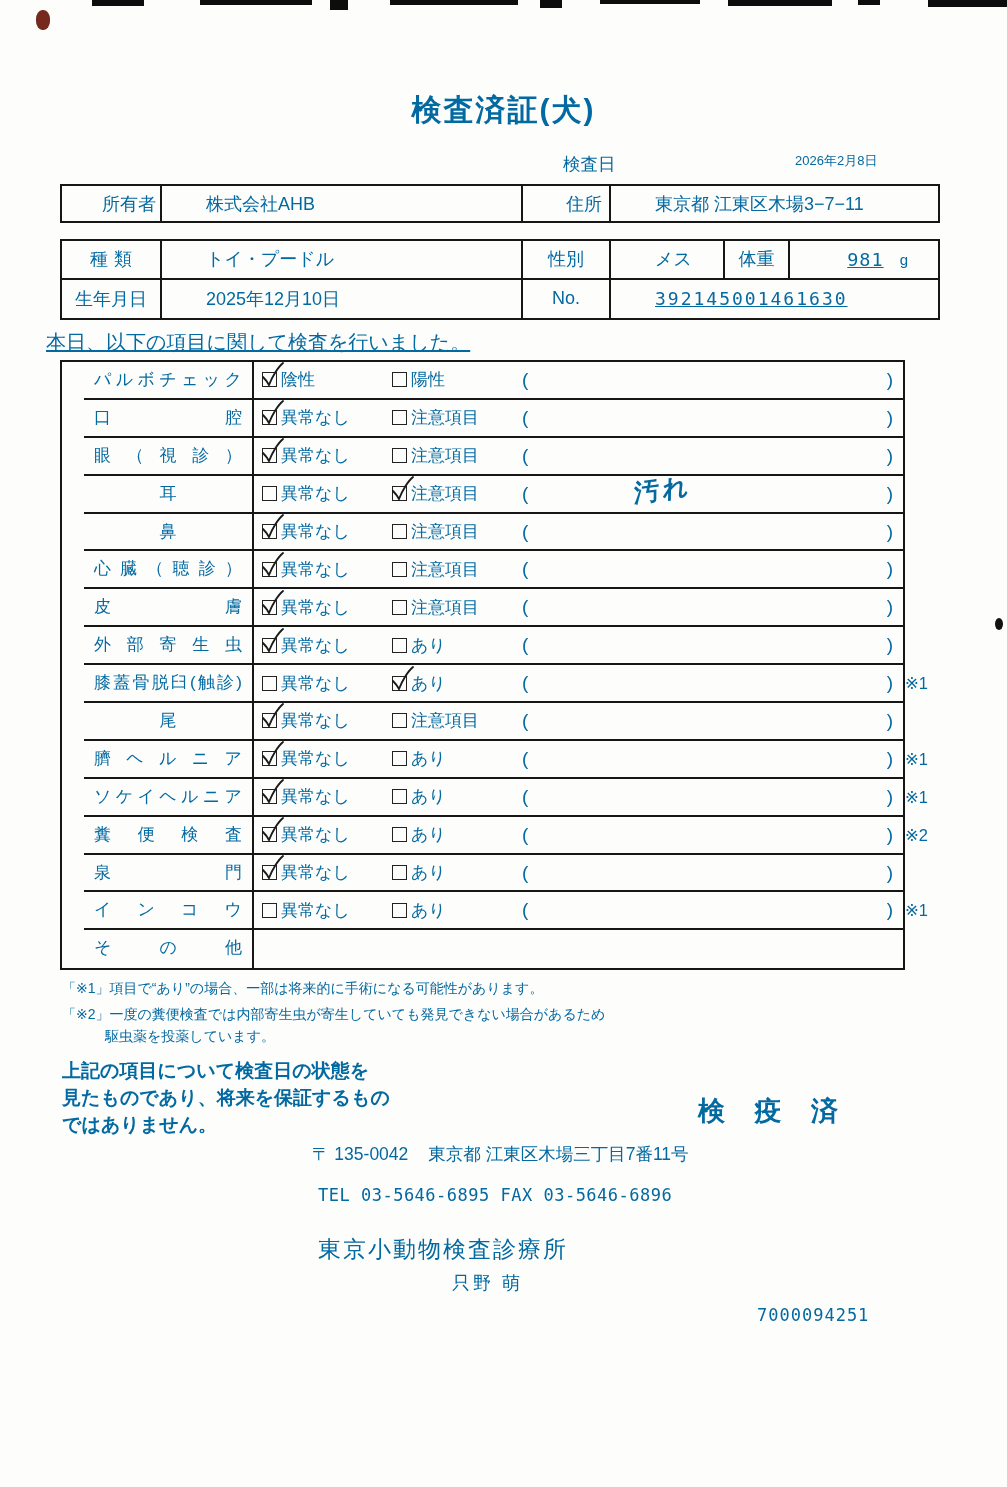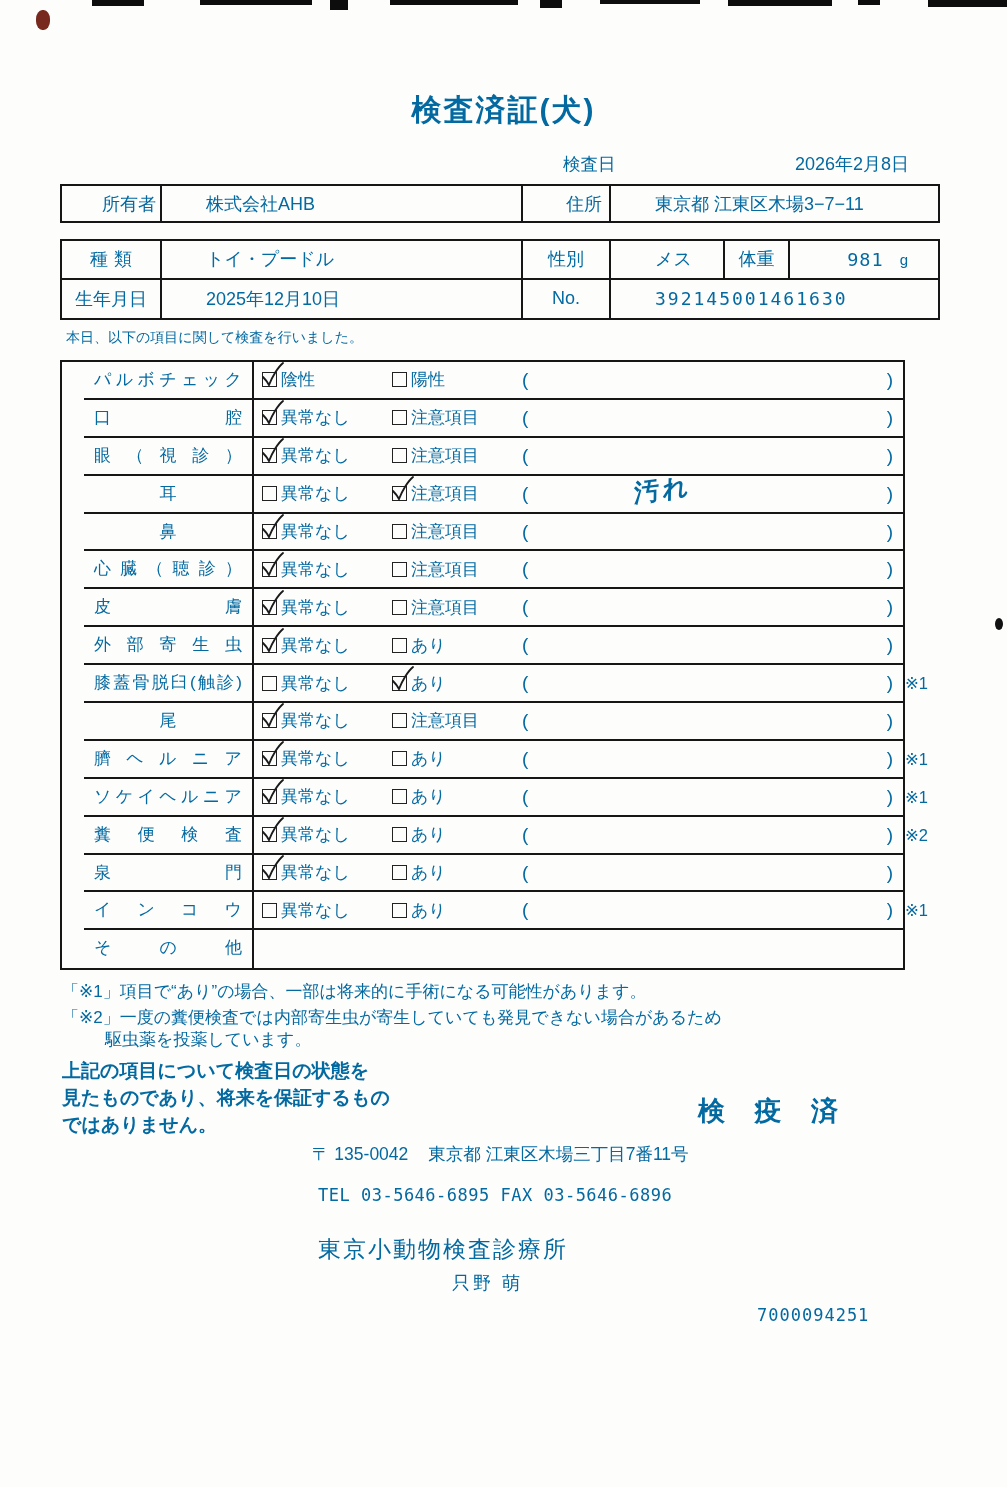--- a/index.html
+++ b/index.html
@@ -11,61 +11,61 @@
   }
   
   .art { position:absolute; background:#0d0d0d; }
   .art-red { position:absolute; background:#76291c; border-radius:45%; }
   .art-dot { position:absolute; background:#111; border-radius:50%; }
 
   .title { position:absolute; top:90px; left:0; right:0; text-align:center;
            font-size:30px; font-weight:bold; letter-spacing:2px; }
 
   .insp-label { position:absolute; left:563px; top:152px; font-size:17.5px; }
-  .insp-date  { position:absolute; left:795px; top:152px; font-size:18px; }
+  .insp-date  { position:absolute; left:795px; top:152px; font-size:13px; }
 
   .tbl { position:absolute; display:flex; border:2px solid #161616; }
   .tbl .c { border-right:2px solid #161616; display:flex; align-items:center; font-size:18px; overflow:hidden;padding-left:36px; }
   .tbl .c:last-child { border-right:none; }
   .c.lab { justify-content:center; }
   .c.val { padding-left:20px;margin-left:24px; }
   .sp6 { letter-spacing:6px; text-indent:6px; }
 
   .pet-wrap { position:absolute; left:60px; top:239px; width:880px; height:81px; border:2px solid #161616; }
   .trow { display:flex; height:50%; }
   .trow:first-child { border-bottom:2px solid #161616; }
   .trow .c { border-right:2px solid #161616; display:flex; align-items:center; font-size:18px; overflow:hidden; }
-  .trow .c:last-child { border-right:none; }
+  .trow .c:last-child { border-right:none;text-decoration:underline; }
   .weight-cell { flex:1; display:flex; justify-content:flex-end; align-items:center; padding-right:30px; gap:16px; }
   .mono { font-family:"DejaVu Sans Mono","Liberation Mono",monospace; }
   .num-big { font-size:18.5px; letter-spacing:1px; }
   .unit { font-size:15px; }
 
-  .intro { position:absolute; left:66px; top:329px; font-size:14px; }
+  .intro { position:absolute; left:46px; top:329px; font-size:20px;text-decoration:underline; }
 
   .checklist { position:absolute; left:60px; top:360px; width:845px; border:2px solid #161616;padding-left:22px; }
   .chk-row { display:flex; height:37.9px; border-bottom:2px solid #161616; position:relative; }
   .chk-row:last-child { border-bottom:none; }
   .chk-label { width:170px; border-right:2px solid #161616; padding:0 10px; font-size:17px;
                line-height:35px; text-align:justify; text-align-last:justify; overflow:hidden; }
   .chk-label.single { text-align-last:center; }
   .chk-opts { flex:1; display:flex; align-items:center; }
   .chk-opts.empty { visibility:hidden; }
   .opt { width:130px; display:flex; align-items:center; padding-left:8px; font-size:17px; }
   .cb { width:15px; height:15px; border:1.7px solid #222; position:relative; flex:none; margin-right:4px; }
   .tick { position:absolute; left:-4px; top:-12px; display:none; }
   .cb.checked .tick { display:block; }
   .paren { flex:1; display:flex; justify-content:space-between; align-items:center;
            font-size:19px; margin:0 10px 0 8px; position:relative; }
   .p-text { position:absolute; left:112px; top:-10px; font-size:25px; font-weight:bold;
             transform:rotate(-7deg) skewX(-8deg); letter-spacing:4px; }
   .chk-note { position:absolute; right:-42px; width:40px; top:50%; transform:translateY(-50%);
               font-size:16.5px; white-space:nowrap; }
 
-  .fn { position:absolute; left:62px; font-size:17px; }
+  .fn { position:absolute; left:62px; font-size:14px; }
   .fn-indent { left:105px; }
 
   .disc { position:absolute; left:62px; top:1057px; font-size:19px; font-weight:bold; line-height:27px; }
 
   .stamp { position:absolute; left:698px; top:1093px; font-size:27px; letter-spacing:11px; font-weight:bold; }
 
   .postal-line { position:absolute; left:312px; top:1142px; font-size:17.5px; display:flex; gap:20px; }
   .tel { position:absolute; left:318px; top:1185px; font-size:17px; letter-spacing:0.5px; }
   .clinic { position:absolute; left:318px; top:1234px; font-size:23px; letter-spacing:2px; }
   .vet { position:absolute; left:452px; top:1271px; font-size:18px; letter-spacing:3px; }

